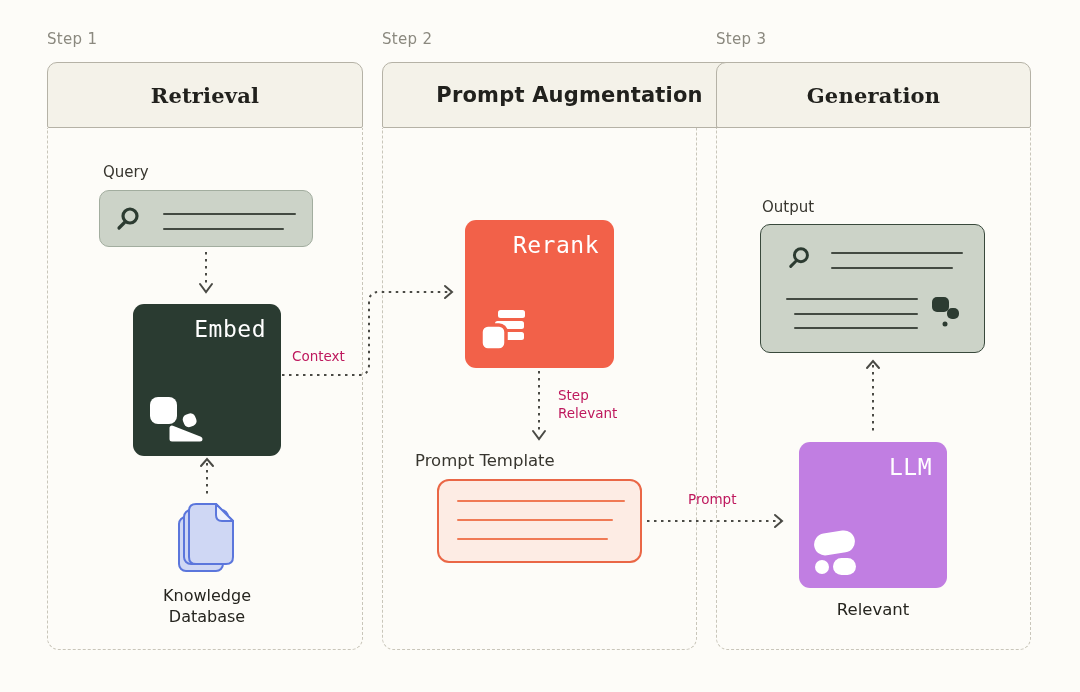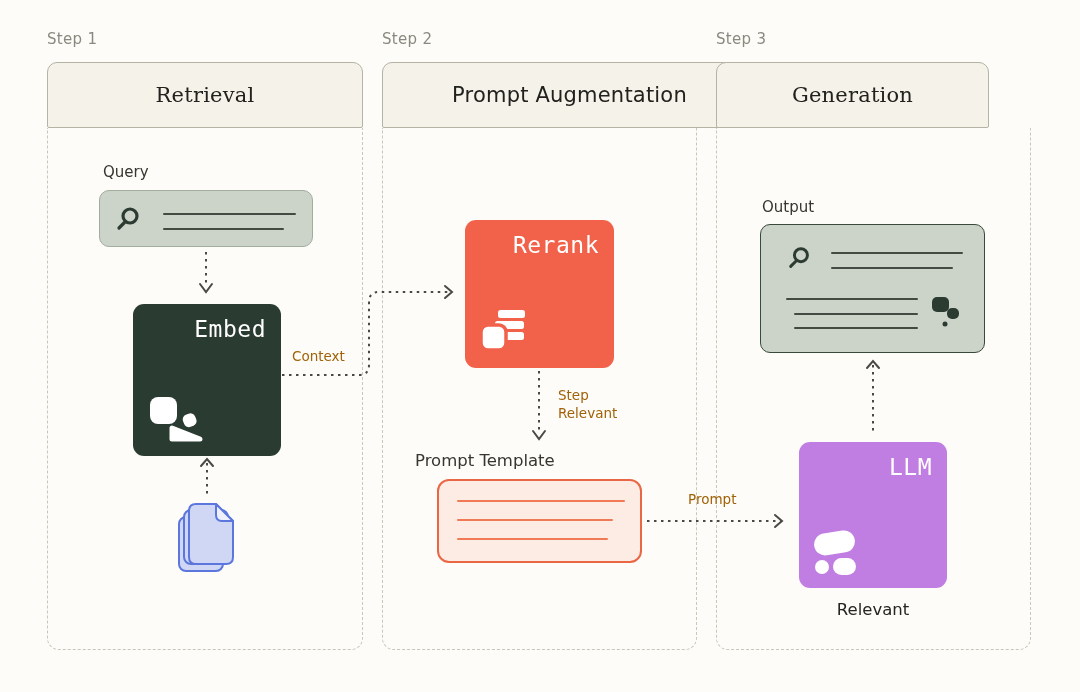--- a/index.html
+++ b/index.html
@@ -10,32 +10,32 @@
     color:#1f1f1c;
   }
   .step-label{
     position:absolute;top:30px;font-size:15px;letter-spacing:.3px;
     color:#8b897f;
   }
   .panel-header{
     position:absolute;top:62px;height:66px;box-sizing:border-box;
     background:#f4f2e9;border:1.5px solid #b5b2a6;
     border-radius:10px 10px 2px 2px;
-    display:flex;align-items:center;justify-content:center;
+    display:flex;align-items:center;justify-content:center;font-weight:bold;
   }
   .panel-title{font-size:21px;color:#21211d;letter-spacing:.2px;}
   .serif-title{font-family:"DejaVu Serif",serif;}
   .sans-title{font-family:"DejaVu Sans",sans-serif;}
   .panel-body{
     position:absolute;top:128px;height:522px;box-sizing:border-box;
     border:1.5px dashed #c9c6ba;border-top:none;
     border-radius:0 0 12px 12px;
   }
   .mini-label{position:absolute;font-size:15px;color:#37352e;}
-  .conn-label{position:absolute;font-size:13.5px;color:#a16207;line-height:18px;}
+  .conn-label{position:absolute;font-size:13.5px;color:#be185d;line-height:18px;}
   .model-box{position:absolute;border-radius:11px;}
   .model-name{
     position:absolute;top:12px;right:15px;color:#ffffff;
     font-family:"DejaVu Sans Mono",monospace;font-size:23px;letter-spacing:.5px;
   }
   .sage-box{
     position:absolute;background:#ccd3c8;box-sizing:border-box;border-radius:10px;
   }
   .line{position:absolute;height:2px;background:#434a42;border-radius:1px;}
   .tpl-line{position:absolute;height:2px;background:#f07a55;border-radius:1px;}
@@ -50,21 +50,21 @@
   <div class="step-label" style="left:47px">Step 1</div>
   <div class="step-label" style="left:382px">Step 2</div>
   <div class="step-label" style="left:716px">Step 3</div>
 
   <div class="panel-header" style="left:47px;width:316px">
     <span class="panel-title serif-title">Retrieval</span>
   </div>
   <div class="panel-header" style="left:382px;width:375px">
     <span class="panel-title sans-title">Prompt Augmentation</span>
   </div>
-  <div class="panel-header" style="left:716px;width:273px">
+  <div class="panel-header" style="left:716px;width:315px">
     <span class="panel-title serif-title">Generation</span>
   </div>
 
   <div class="panel-body" style="left:47px;width:316px"></div>
   <div class="panel-body" style="left:382px;width:315px"></div>
   <div class="panel-body" style="left:716px;width:315px"></div>
 
   <div class="mini-label" style="left:103px;top:163px">Query</div>
 
   <div class="sage-box" style="left:99px;top:190px;width:214px;height:57px;border:1px solid #a2ad9f">
@@ -95,20 +95,24 @@
     <line x1="8" y1="6" x2="8" y2="41" stroke="#4a4a45" stroke-width="2" stroke-dasharray="2.5 4.5"></line>
   </svg>
 
   <svg width="60" height="70" style="left:177px;top:503px" viewBox="0 0 60 70">
     <rect x="2" y="14" width="44" height="54" rx="7" fill="#cfd7f4" stroke="#5b76dc" stroke-width="2"></rect>
     <rect x="7" y="7" width="44" height="54" rx="7" fill="#cfd7f4" stroke="#5b76dc" stroke-width="2"></rect>
     <path d="M12 8 Q12 1 19 1 H39 L56 18 V54 Q56 61 49 61 H19 Q12 61 12 54 Z" fill="#cfd7f4" stroke="#5b76dc" stroke-width="2"></path>
     <path d="M39 1 L56 18 H45 Q39 18 39 12 Z" fill="#eef1fc" stroke="#5b76dc" stroke-width="2" stroke-linejoin="round"></path>
   </svg>
 
+  <div class="center-label" style="left:117px;top:585px;width:180px">
+    <div>Knowledge</div>
+    <div>Database</div>
+  </div>
 
   <div class="conn-label" style="left:292px;top:347px">Context</div>
   <svg width="184" height="100" style="left:281px;top:284px" viewBox="0 0 184 100">
     <path d="M1 91 L78 91 Q88 91 88 81 L88 18 Q88 8 98 8 L170 8" fill="none" stroke="#4a4a45" stroke-width="2" stroke-dasharray="2.5 4.5"></path>
     <path d="M164 2 L171 8 L164 14" fill="none" stroke="#4a4a45" stroke-width="2" stroke-linecap="round"></path>
   </svg>
 
   <div class="model-box" style="left:465px;top:220px;width:149px;height:148px;background:#f26149">
     <span class="model-name">Rerank</span>
     <svg width="48" height="46" style="left:15px;top:90px" viewBox="0 0 48 46">

